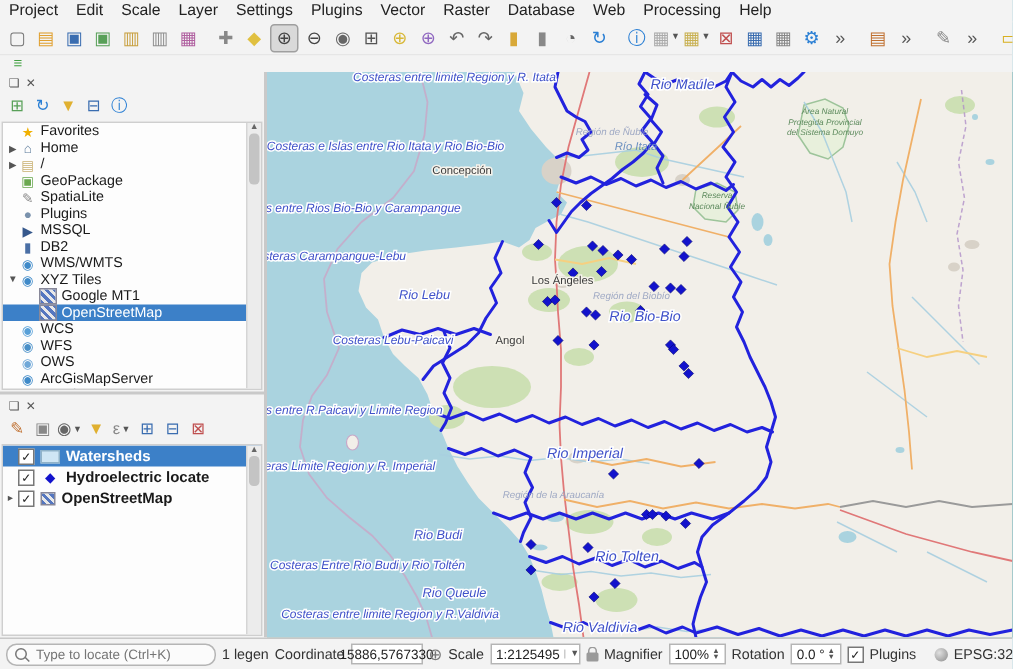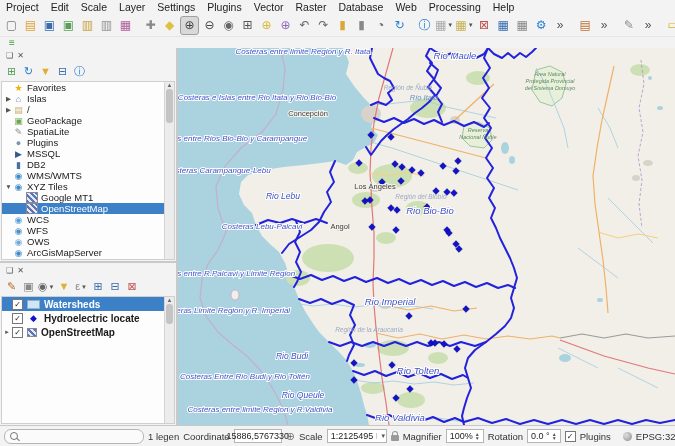--- a/index.html
+++ b/index.html
@@ -267,21 +267,21 @@
     <div class="tree">
       <div id="browser-items">
           <div class="trow" style="padding-left: 2px;">
             <span class="exp"></span>
             <span class="bi" style="color: rgb(240, 176, 0);">★</span>
             <span class="tlabel">Favorites</span>
           </div>
           <div class="trow" style="padding-left: 2px;">
             <span class="exp">▶</span>
             <span class="bi" style="color: rgb(90, 122, 154);">⌂</span>
-            <span class="tlabel">Islas</span>
+            <span class="tlabel">Home</span>
           </div>
           <div class="trow" style="padding-left: 2px;">
             <span class="exp">▶</span>
             <span class="bi" style="color: rgb(200, 176, 112);">▤</span>
             <span class="tlabel">/</span>
           </div>
           <div class="trow" style="padding-left: 2px;">
             <span class="exp"></span>
             <span class="bi" style="color: rgb(106, 168, 79);">▣</span>
             <span class="tlabel">GeoPackage</span>
@@ -585,20 +585,21 @@
         <text x="372" y="42" class="lbl-green">del Sistema Domuyo</text>
         <text x="300" y="84" class="lbl-green">Reserva</text>
         <text x="300" y="91" class="lbl-green">Nacional Ñuble</text>
       </g>
 </svg>
 </div>
 
 <div class="statusbar">
   <div class="locate">
     <span class="lens"></span>
+    <input placeholder="Type to locate (Ctrl+K)" style="">
   </div>
   <span class="sblabel">1 legen</span>
   <span class="sblabel">Coordinate</span>
   <span class="sbox" style="width:48px;justify-content:center">15886,5767330</span>
   <span style="color:#777;font-size:11px">⊕</span>
   <span class="sblabel">Scale</span>
   <span class="sbox" style="width:60px">
     <span style="flex:1">1:2125495</span>
     <span class="ddarrow">▼</span>
   </span>

